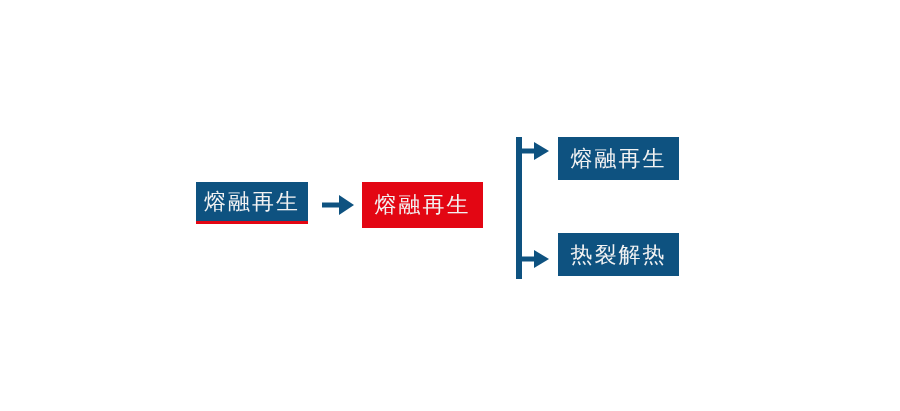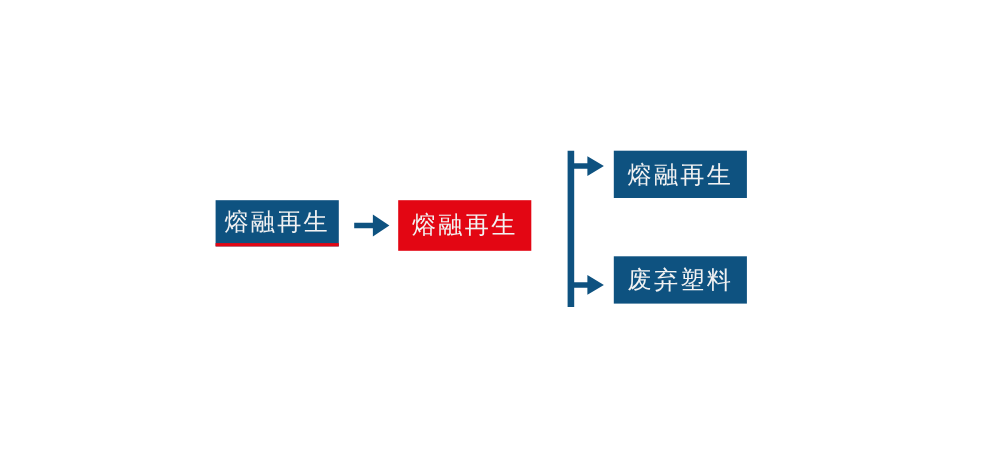--- a/index.html
+++ b/index.html
@@ -56,16 +56,16 @@
       <line class="stroke-blue" x1="5" y1="124" x2="23" y2="124" stroke-width="5"></line>
       <polygon class="fill-blue" points="20,115 35,124 20,133"></polygon>
     </g>
   </svg>
 
   <div class="node node--melt">
     <span class="node__label">熔融再生</span>
   </div>
 
   <div class="node node--pyro">
-    <span class="node__label">废弃塑料</span>
+    <span class="node__label">热裂解热</span>
   </div>
 
 </div>
 
 </body></html>

